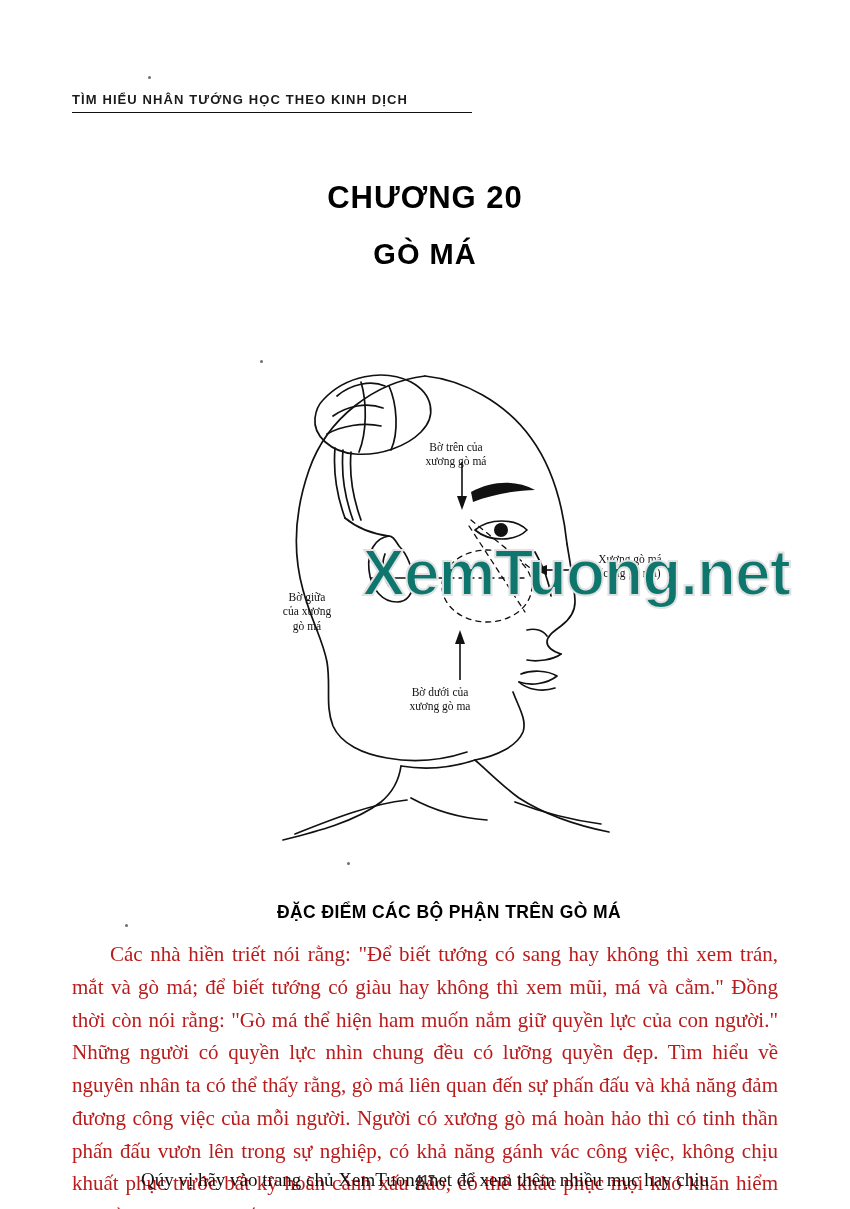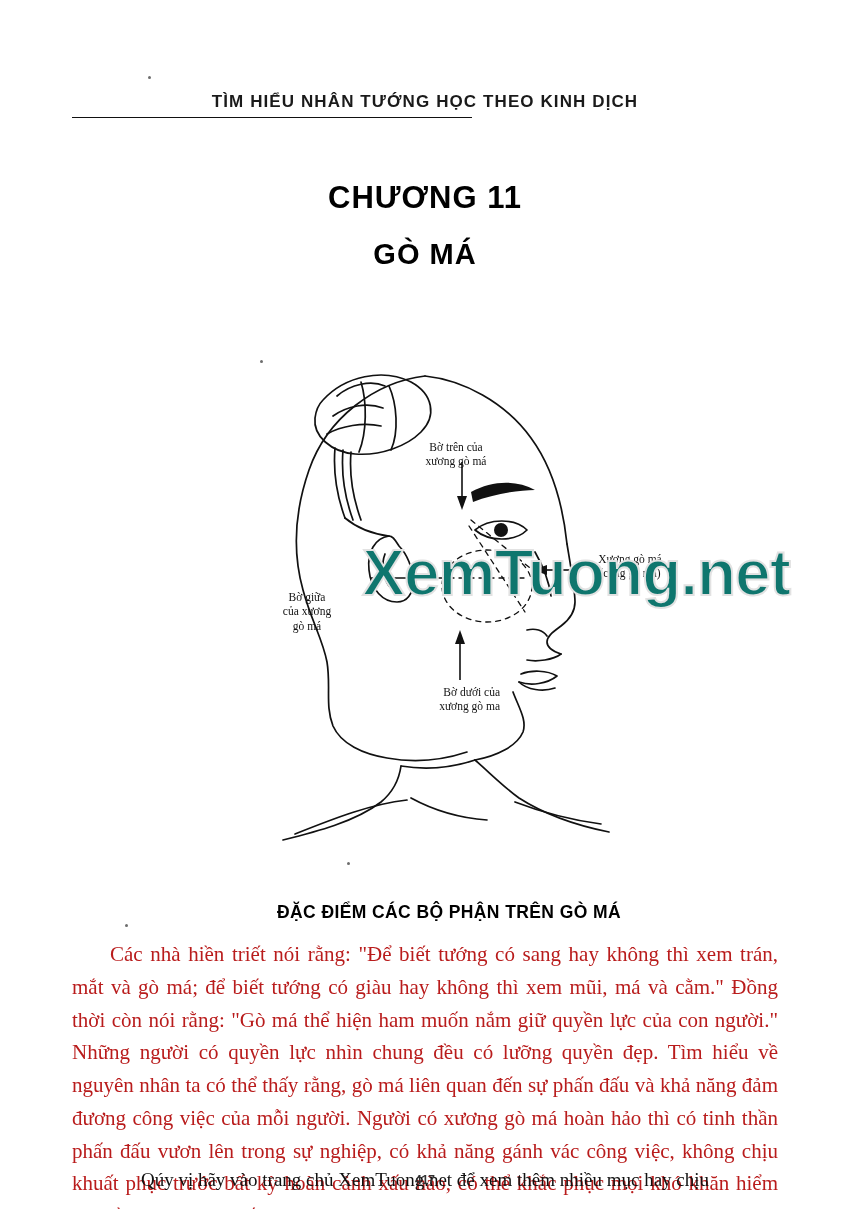--- a/index.html
+++ b/index.html
@@ -19,24 +19,23 @@
   
   .page-header {
     position: absolute;
     left: 72px;
     top: 92px;
     width: 706px;
   }
   .page-header .header-text {
     font-family: "Liberation Sans", sans-serif;
     font-weight: bold;
-    font-size: 17px;
+    font-size: 13px;
     letter-spacing: 1.1px;
     color: #1a1a1a;
-    text-align: center;
   }
   .page-header .header-rule {
     margin-top: 5px;
     border-bottom: 1.6px solid #111;
     width: 400px;
   }
 
   
   .chapter-block {
     position: absolute;
@@ -103,21 +102,21 @@
     font-family: "Liberation Serif", serif;
     font-size: 11.5px;
     line-height: 1.25;
     color: #111;
     text-align: center;
     white-space: pre-line;
   }
   .lbl-top    { left: 396px; top: 100px; width: 120px; }
   .lbl-middle { left: 262px; top: 218px; width: 90px; margin-top: 32px;  }
   .lbl-right  { left: 570px; top: 212px; width: 120px; }
-  .lbl-bottom { left: 380px; top: 345px; width: 120px; text-align: right; }
+  .lbl-bottom { left: 380px; top: 345px; width: 120px; }
 
   
   .section-heading {
     position: absolute;
     top: 902px;
     left: 0;
     width: 850px;
     text-align: center;
     font-family: "Liberation Sans", sans-serif;
     font-weight: bold;
@@ -180,21 +179,21 @@
   <div class="header-text">TÌM HIỂU NHÂN TƯỚNG HỌC THEO KINH DỊCH</div>
   <div class="header-rule"></div>
 </div>
 
 <div class="speck" style="left:148px; top:76px;"></div>
 <div class="speck" style="left:260px; top:360px;"></div>
 <div class="speck" style="left:347px; top:862px;"></div>
 <div class="speck" style="left:125px; top:924px;"></div>
 
 <div class="chapter-block">
-  <span class="chapter-number">CHƯƠNG 11</span>
+  <span class="chapter-number">CHƯƠNG 20</span>
   <span class="chapter-name">GÒ MÁ</span>
 </div>
 
 <div class="figure-wrap">
 
   <svg class="figure-svg" viewBox="0 0 520 520" xmlns="http://www.w3.org/2000/svg">
     <g fill="none" stroke="#111" stroke-width="1.7" stroke-linecap="round" stroke-linejoin="round">
 
       <path d="M250 36 C200 42 152 78 134 130 C118 176 118 214 128 250
                C136 280 148 300 152 322 C156 346 150 366 158 386

